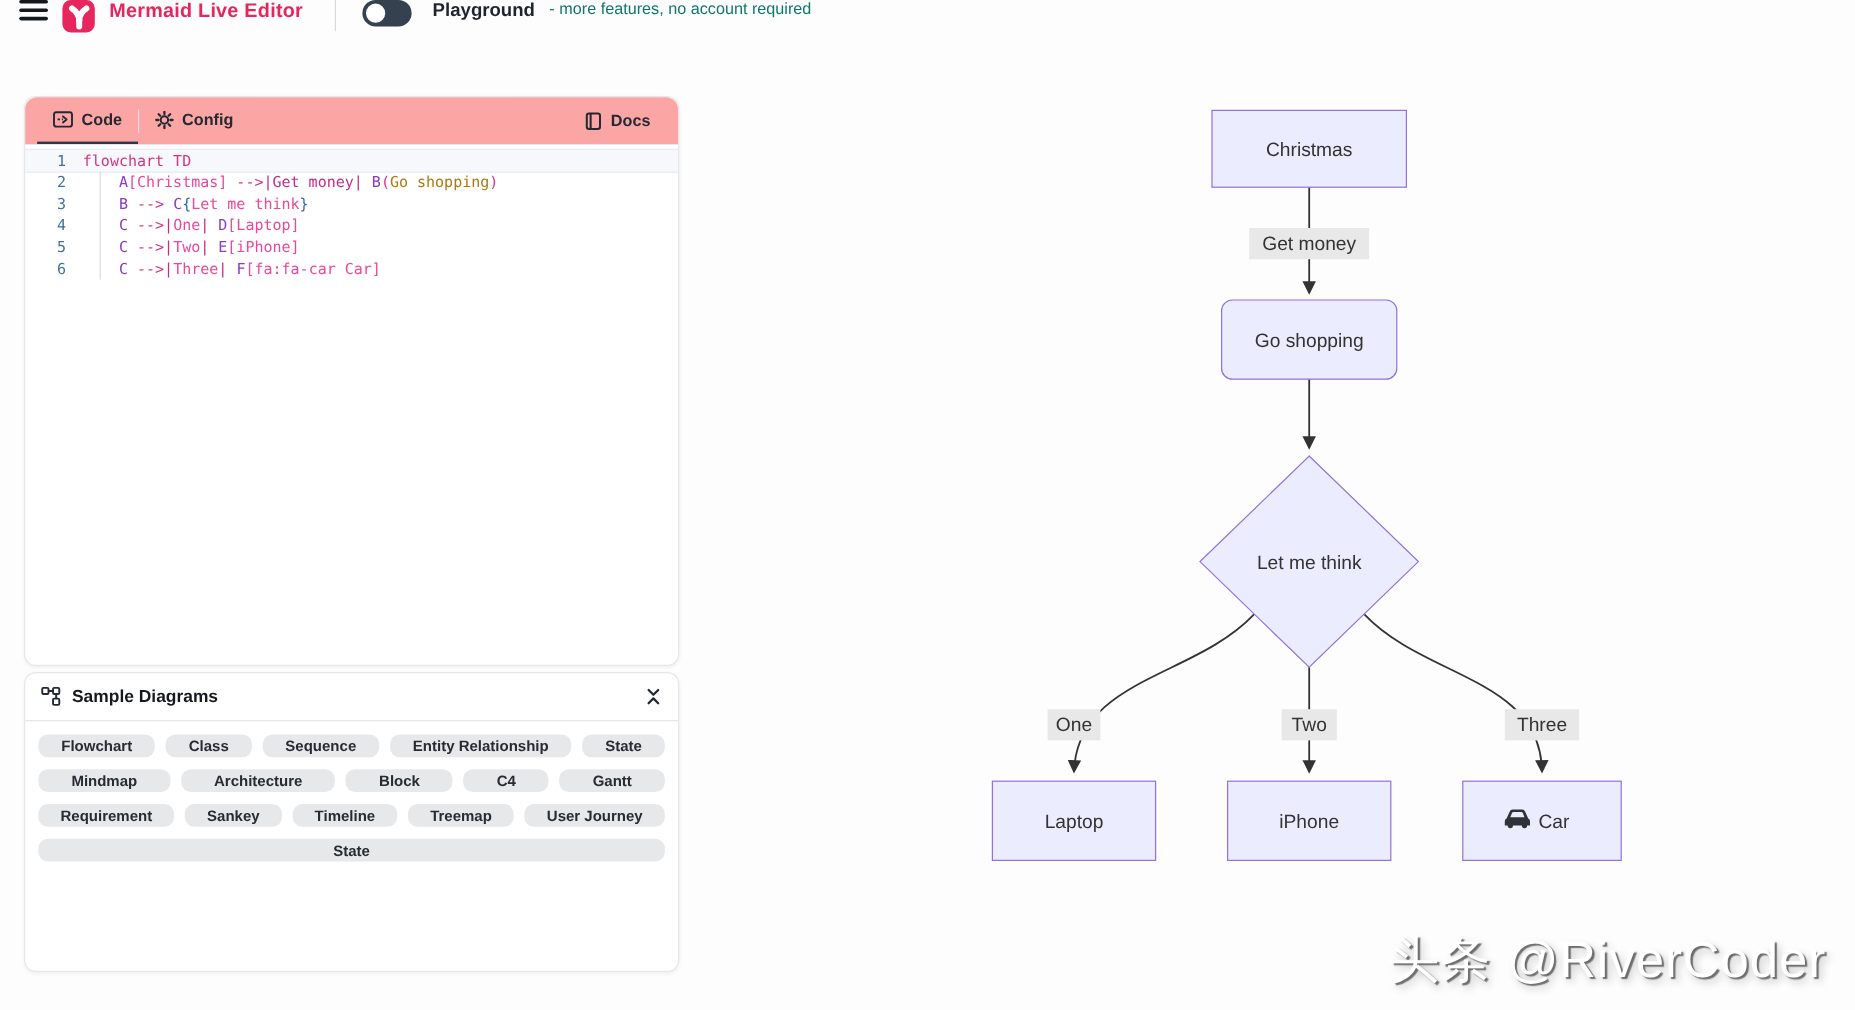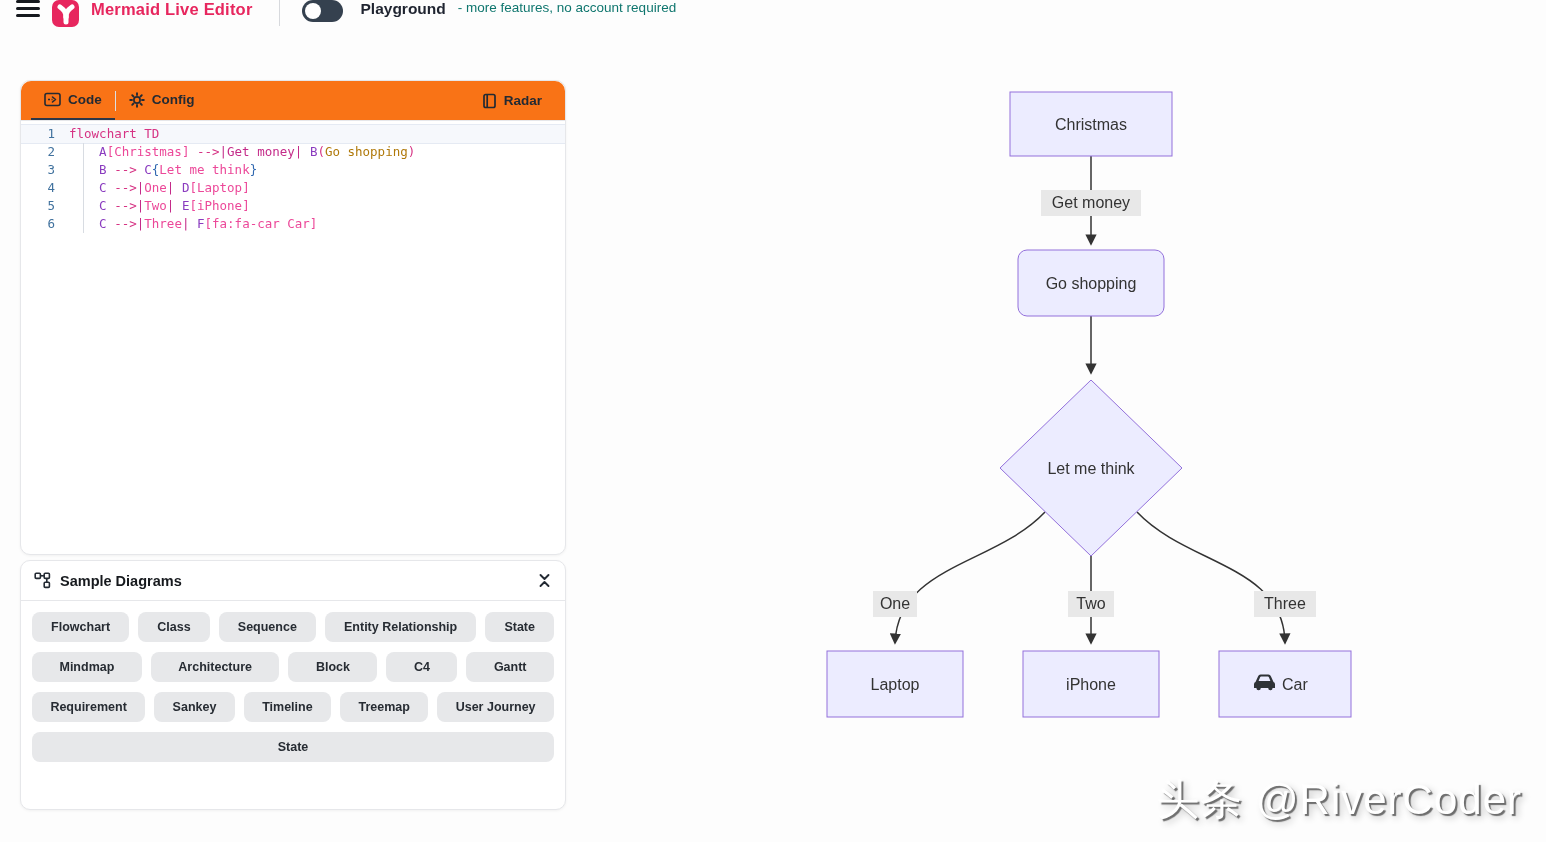--- a/index.html
+++ b/index.html
@@ -16,21 +16,21 @@
   .toggle .knob { position:absolute; left:3px; top:3px; width:16px; height:16px; border-radius:50%; background:#fff; }
   .playground-label { font-size:15.5px; font-weight:700; color:#1f2430; margin-left:6px; }
   .playground-note { font-size:13.5px; color:#0f766e; }
 
   
   .panel { position:absolute; left:20px; width:546px; background:#fff; border:1px solid #e6e7ea; border-radius:10px; box-shadow:0 1px 3px rgba(0,0,0,.05); }
   .code-panel { top:80px; height:475px; }
   .samples-panel { top:560px; height:250px; }
 
   
-  .tabbar { height:40px; display:flex; align-items:stretch; background:#f97316; border-bottom:1px solid #e6e7ea; border-radius:10px 10px 0 0; padding:0 10px; }
+  .tabbar { height:40px; display:flex; align-items:stretch; background:#fca5a5; border-bottom:1px solid #e6e7ea; border-radius:10px 10px 0 0; padding:0 10px; }
   .tab { display:flex; align-items:center; gap:7px; padding:0 13px; font-size:13.5px; font-weight:700; color:#232a33; border-bottom:2px solid transparent; cursor:pointer; }
   .tab.active { border-bottom-color:#2d3748; }
   .tab-sep { width:1px; height:20px; background:#dcdfe3; align-self:center; }
   .tabbar .spacer { flex:1; }
   .docs-btn { display:flex; align-items:center; gap:7px; padding:0 13px; font-size:13.5px; font-weight:700; color:#232a33; cursor:pointer; }
   .icon-svg { display:block; }
 
   
   .editor { position:relative; font-family:"DejaVu Sans Mono", monospace; font-size:12.5px; line-height:18px; padding-top:4px; color:#24292e; }
   .code-line { display:flex; height:18px; }
@@ -44,21 +44,21 @@
   .tok-edg { color:#c42b89; }
   .tok-str { color:#b0790a; }
   .tok-brc { color:#3068b0; }
   .tok-pl  { color:#24292e; }
 
   
   .samples-header { height:40px; display:flex; align-items:center; gap:9px; padding:0 13px; border-bottom:1px solid #e6e7ea; }
   .samples-title { font-size:14.5px; font-weight:700; color:#16191d; flex:1; }
   .sample-rows { padding:11px 11px 0 11px; }
   .btn-row { display:flex; gap:9px; margin-bottom:10px; }
-  .sample-btn { flex:1 1 auto; height:30px; background:#e7e8ea; border:none; border-radius:8px; font-family:"Liberation Sans", sans-serif; font-size:12.5px; font-weight:700; color:#272c33; padding:0 4px; cursor:pointer; white-space:nowrap; }
+  .sample-btn { flex:1 1 auto; height:19px; background:#e7e8ea; border:none; border-radius:8px; font-family:"Liberation Sans", sans-serif; font-size:12.5px; font-weight:700; color:#272c33; padding:0 4px; cursor:pointer; white-space:nowrap; }
 
   
   .diagram-svg { position:absolute; left:780px; top:70px; }
   .node-label { font-size:16px; fill:#333; font-family:"Liberation Sans", sans-serif; }
   .edge-label { font-size:16px; fill:#333; font-family:"Liberation Sans", sans-serif; }
 
   
   .watermark { position:absolute; right:24px; bottom:14px; font-size:42px; color:#ffffff; letter-spacing:1px;
                text-shadow:2px 2px 1px rgba(95,95,95,.9), 4px 4px 7px rgba(0,0,0,.22), -1px -1px 0 rgba(255,255,255,.7); }
 </style>
@@ -117,21 +117,21 @@
         </g>
       </svg>
       <span>Config</span>
     </div>
     <div class="spacer"></div>
     <div class="docs-btn">
       <svg width="15" height="16" viewBox="0 0 15 16" class="icon-svg">
         <rect x="2" y="1.5" width="11" height="13" rx="1.8" fill="none" stroke="#232a33" stroke-width="1.7"></rect>
         <path d="M5.2 1.5 V14.5" stroke="#232a33" stroke-width="1.7"></path>
       </svg>
-      <span>Radar</span>
+      <span>Docs</span>
     </div>
   </div>
   <div class="editor">
     <div>
         <div class="code-line active">
           <span class="ln">1</span>
           <span class="ct"><span class="tok-kw">flowchart TD</span></span>
         </div>
         <div class="code-line">
           <span class="ln">2</span>

